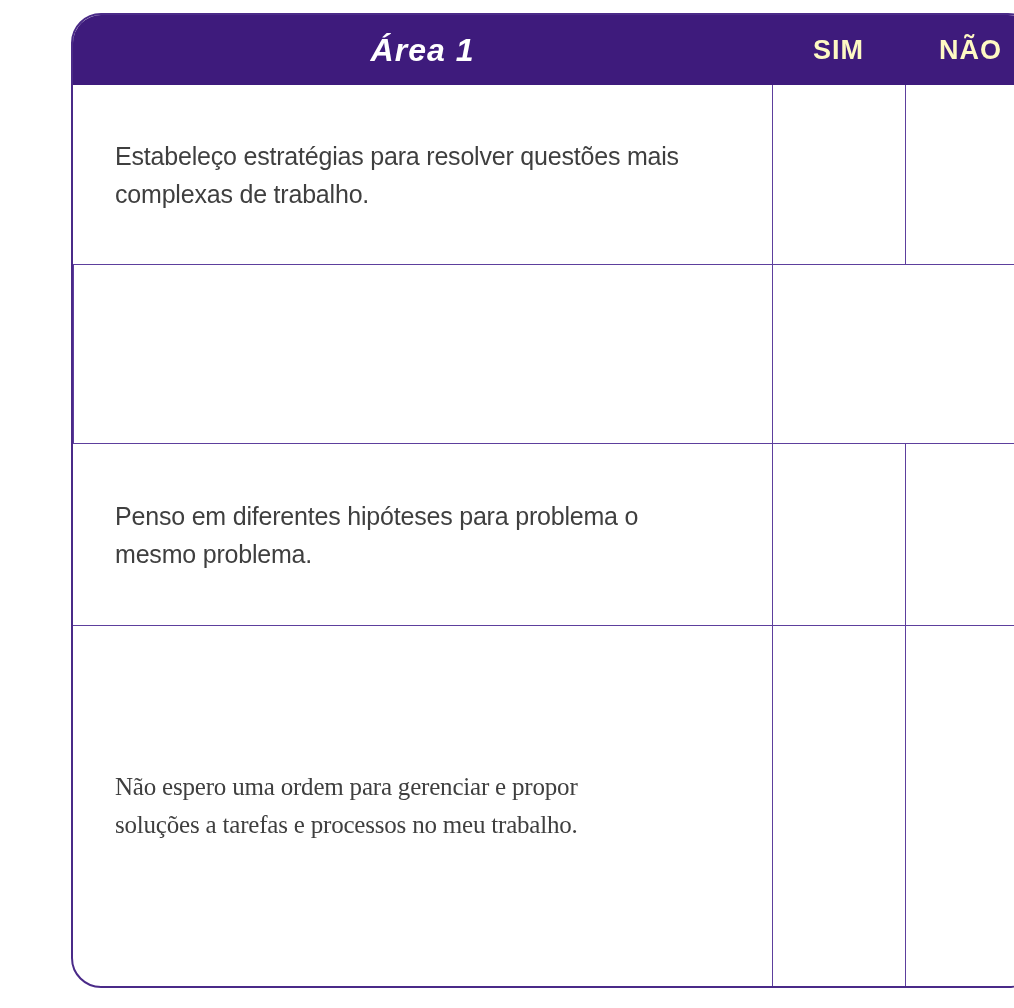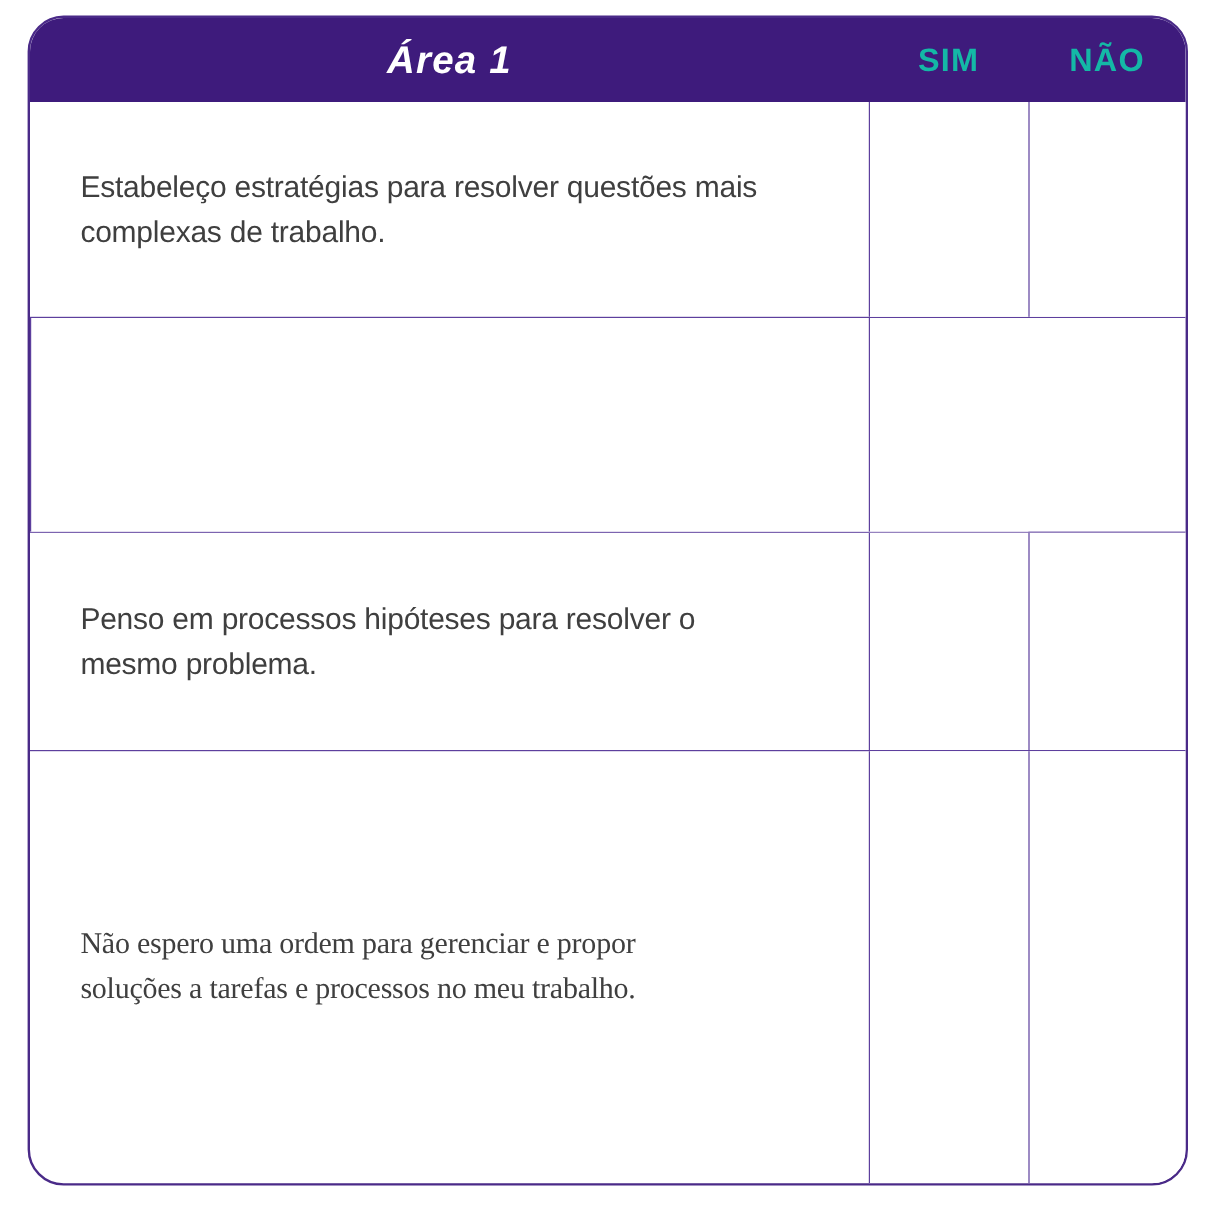--- a/index.html
+++ b/index.html
@@ -9,21 +9,21 @@
     --text:#3f3f3f;
   }
   *{margin:0;padding:0;box-sizing:border-box;}
   html,body{background:#ffffff;}
   body{
     width:1014px;height:1008px;
     font-family:"Liberation Sans", sans-serif;
     position:relative;
     overflow:hidden;
   }
-  .canvas{position:absolute;inset:0;background:#ffffff;}
+  .canvas{position:absolute;inset:0;background:#ffffff;margin-left:48px;}
   .checklist{
     position:absolute;
     left:23px;top:13px;
     width:967px;height:975px;
     border:2px solid var(--border);
     border-radius:30px;
     overflow:hidden;
     background:#ffffff;
     display:flex;
     flex-direction:column;
@@ -39,21 +39,21 @@
   .header-title{
     text-align:center;
     color:#ffffff;
     font-size:32px;
     font-weight:bold;
     font-style:italic;
     letter-spacing:1px;
   }
   .header-col{
     text-align:center;
-    color:#14b8a6;
+    color:#fef9c3;
     font-size:27px;
     font-weight:bold;
     letter-spacing:1px;
   }
   .rows{flex:1 1 auto;display:flex;flex-direction:column;}
   .row{
     display:grid;
     grid-template-columns:699px 133px 1fr;
     border-bottom:1px solid var(--divider);
   }
@@ -100,21 +100,21 @@
         <div class="cell cell-answer"></div>
         <div class="cell cell-answer"></div>
       </div>
 
       <div class="row row-2">
         <div class="cell cell-answer"></div>
         <div class="cell cell-answer"></div>
       </div>
 
       <div class="row row-3">
-        <div class="cell cell-text">Penso em processos hipóteses para resolver o
+        <div class="cell cell-text">Penso em diferentes hipóteses para problema o
 mesmo problema.</div>
         <div class="cell cell-answer"></div>
         <div class="cell cell-answer"></div>
       </div>
 
 
       <div class="row row-5">
         <div class="cell cell-text">Não espero uma ordem para gerenciar e propor
 soluções a tarefas e processos no meu trabalho.</div>
         <div class="cell cell-answer"></div>

